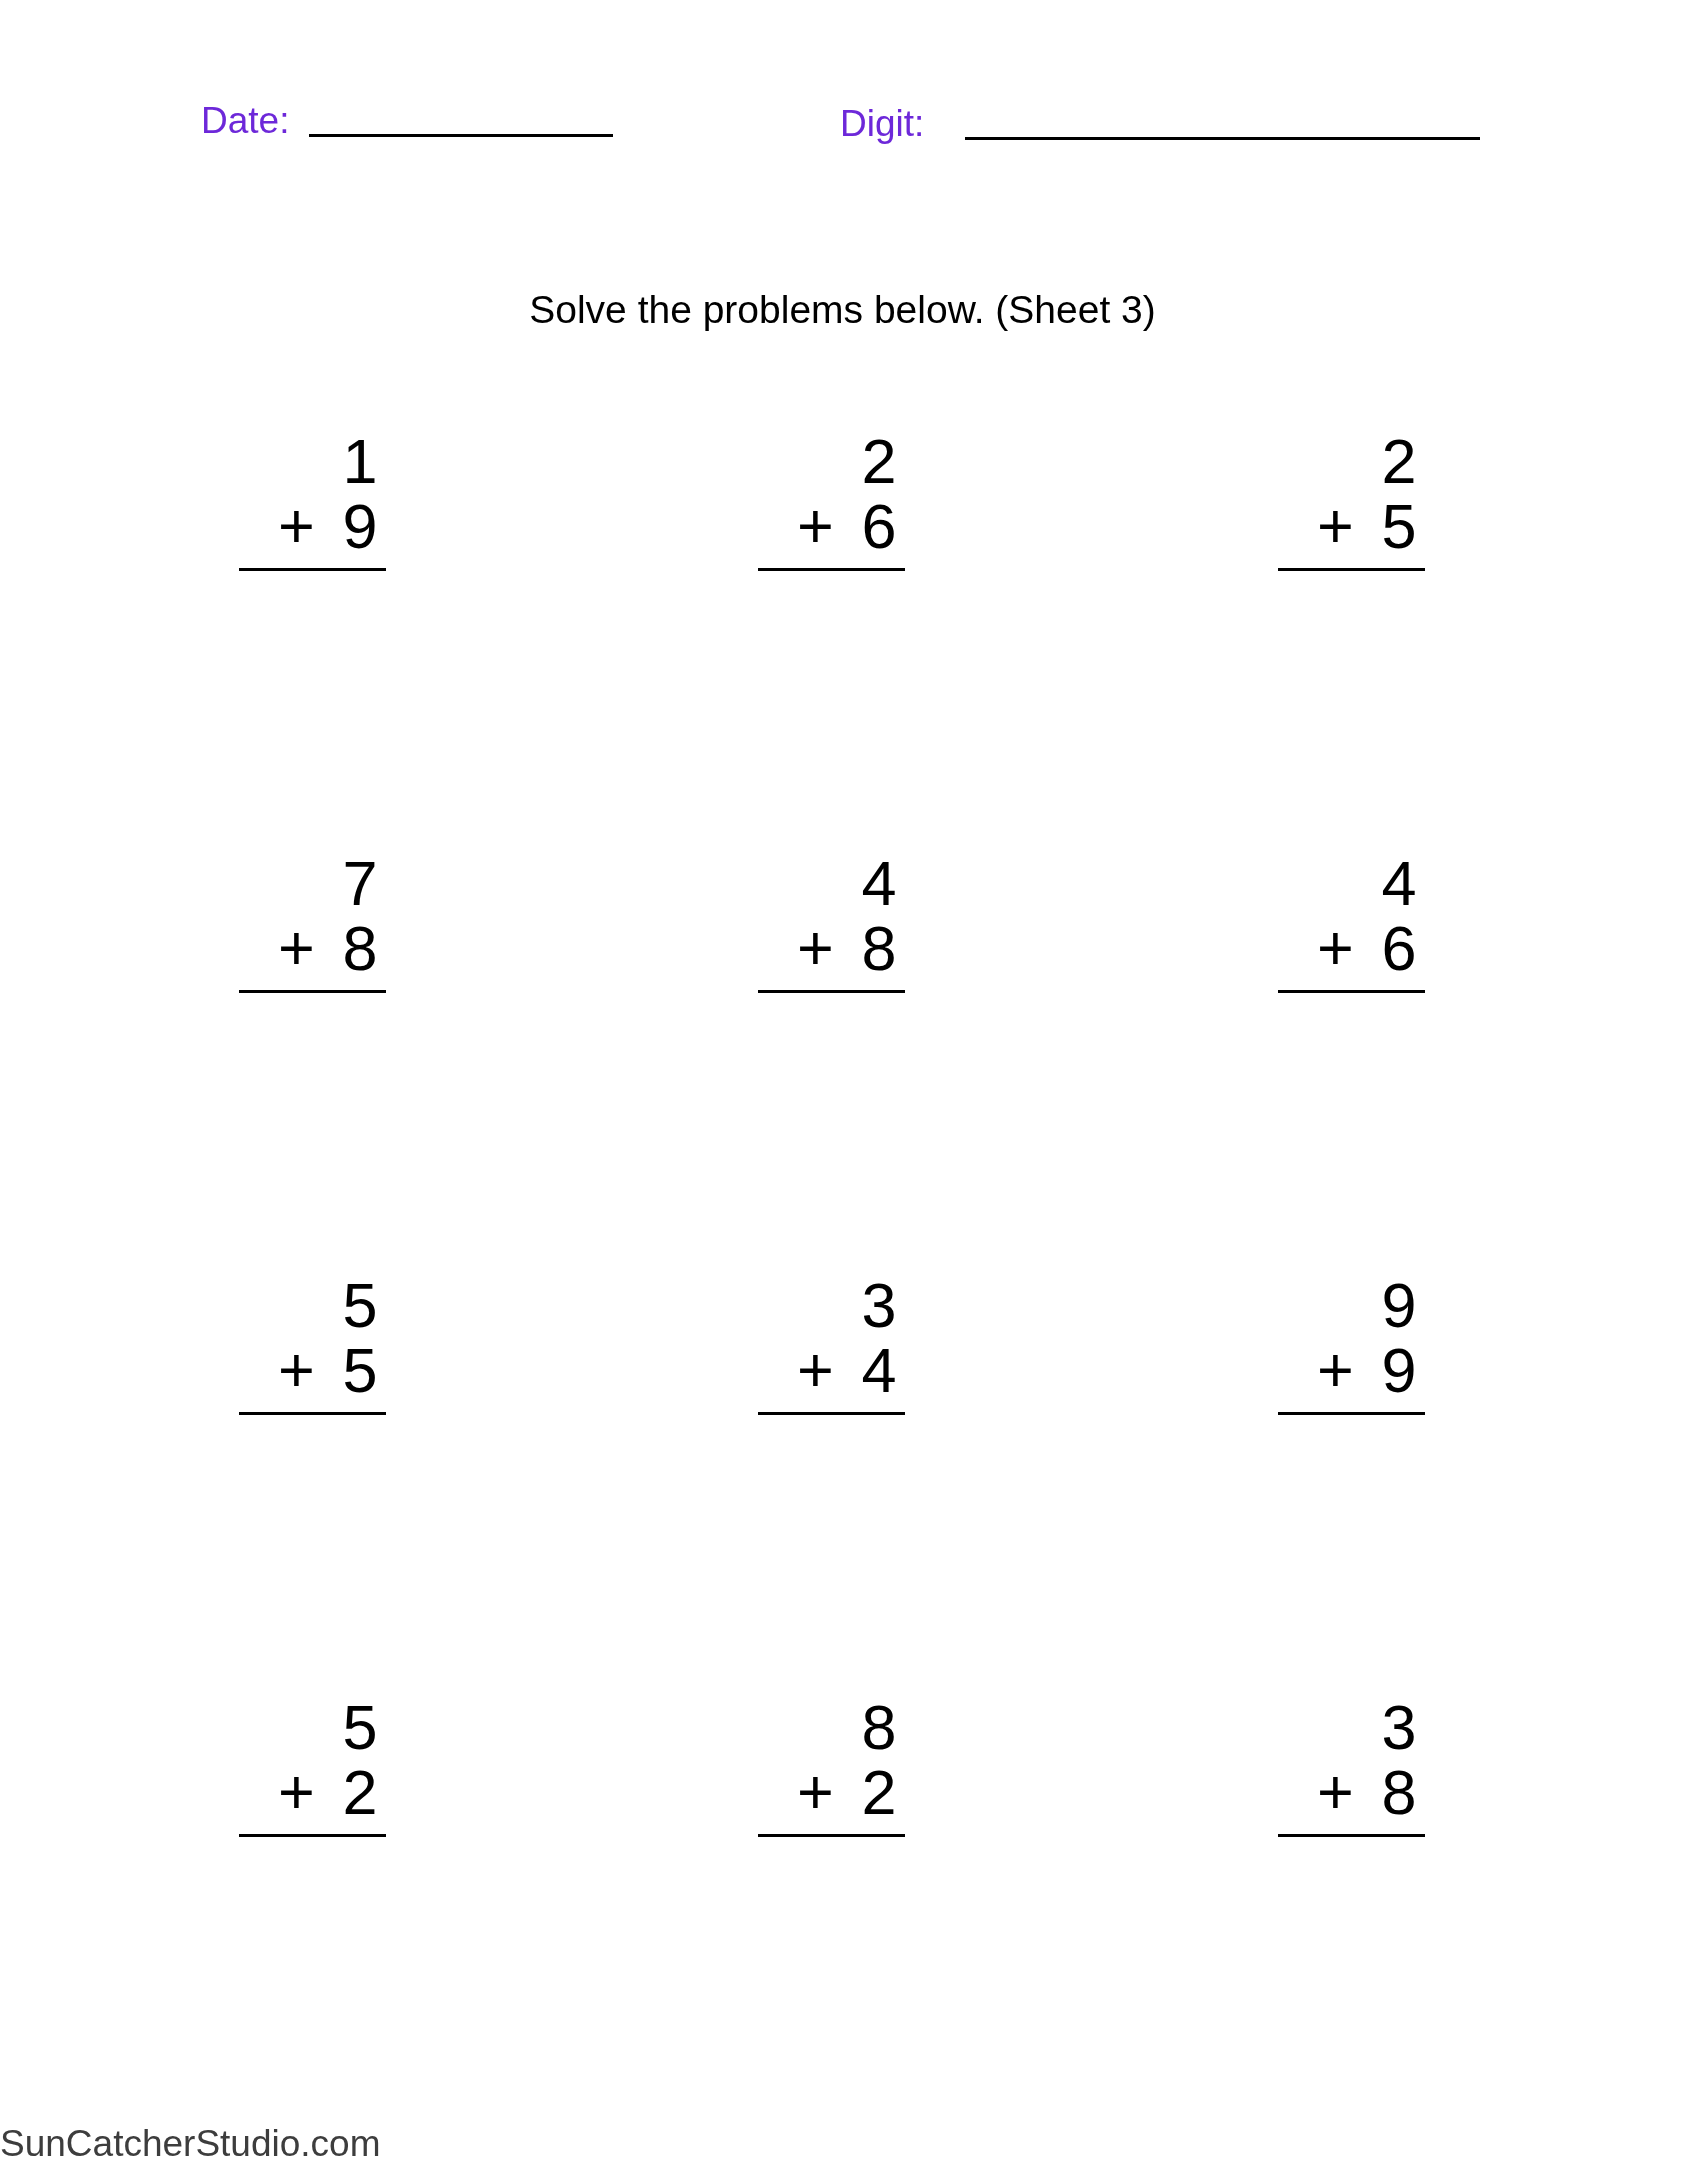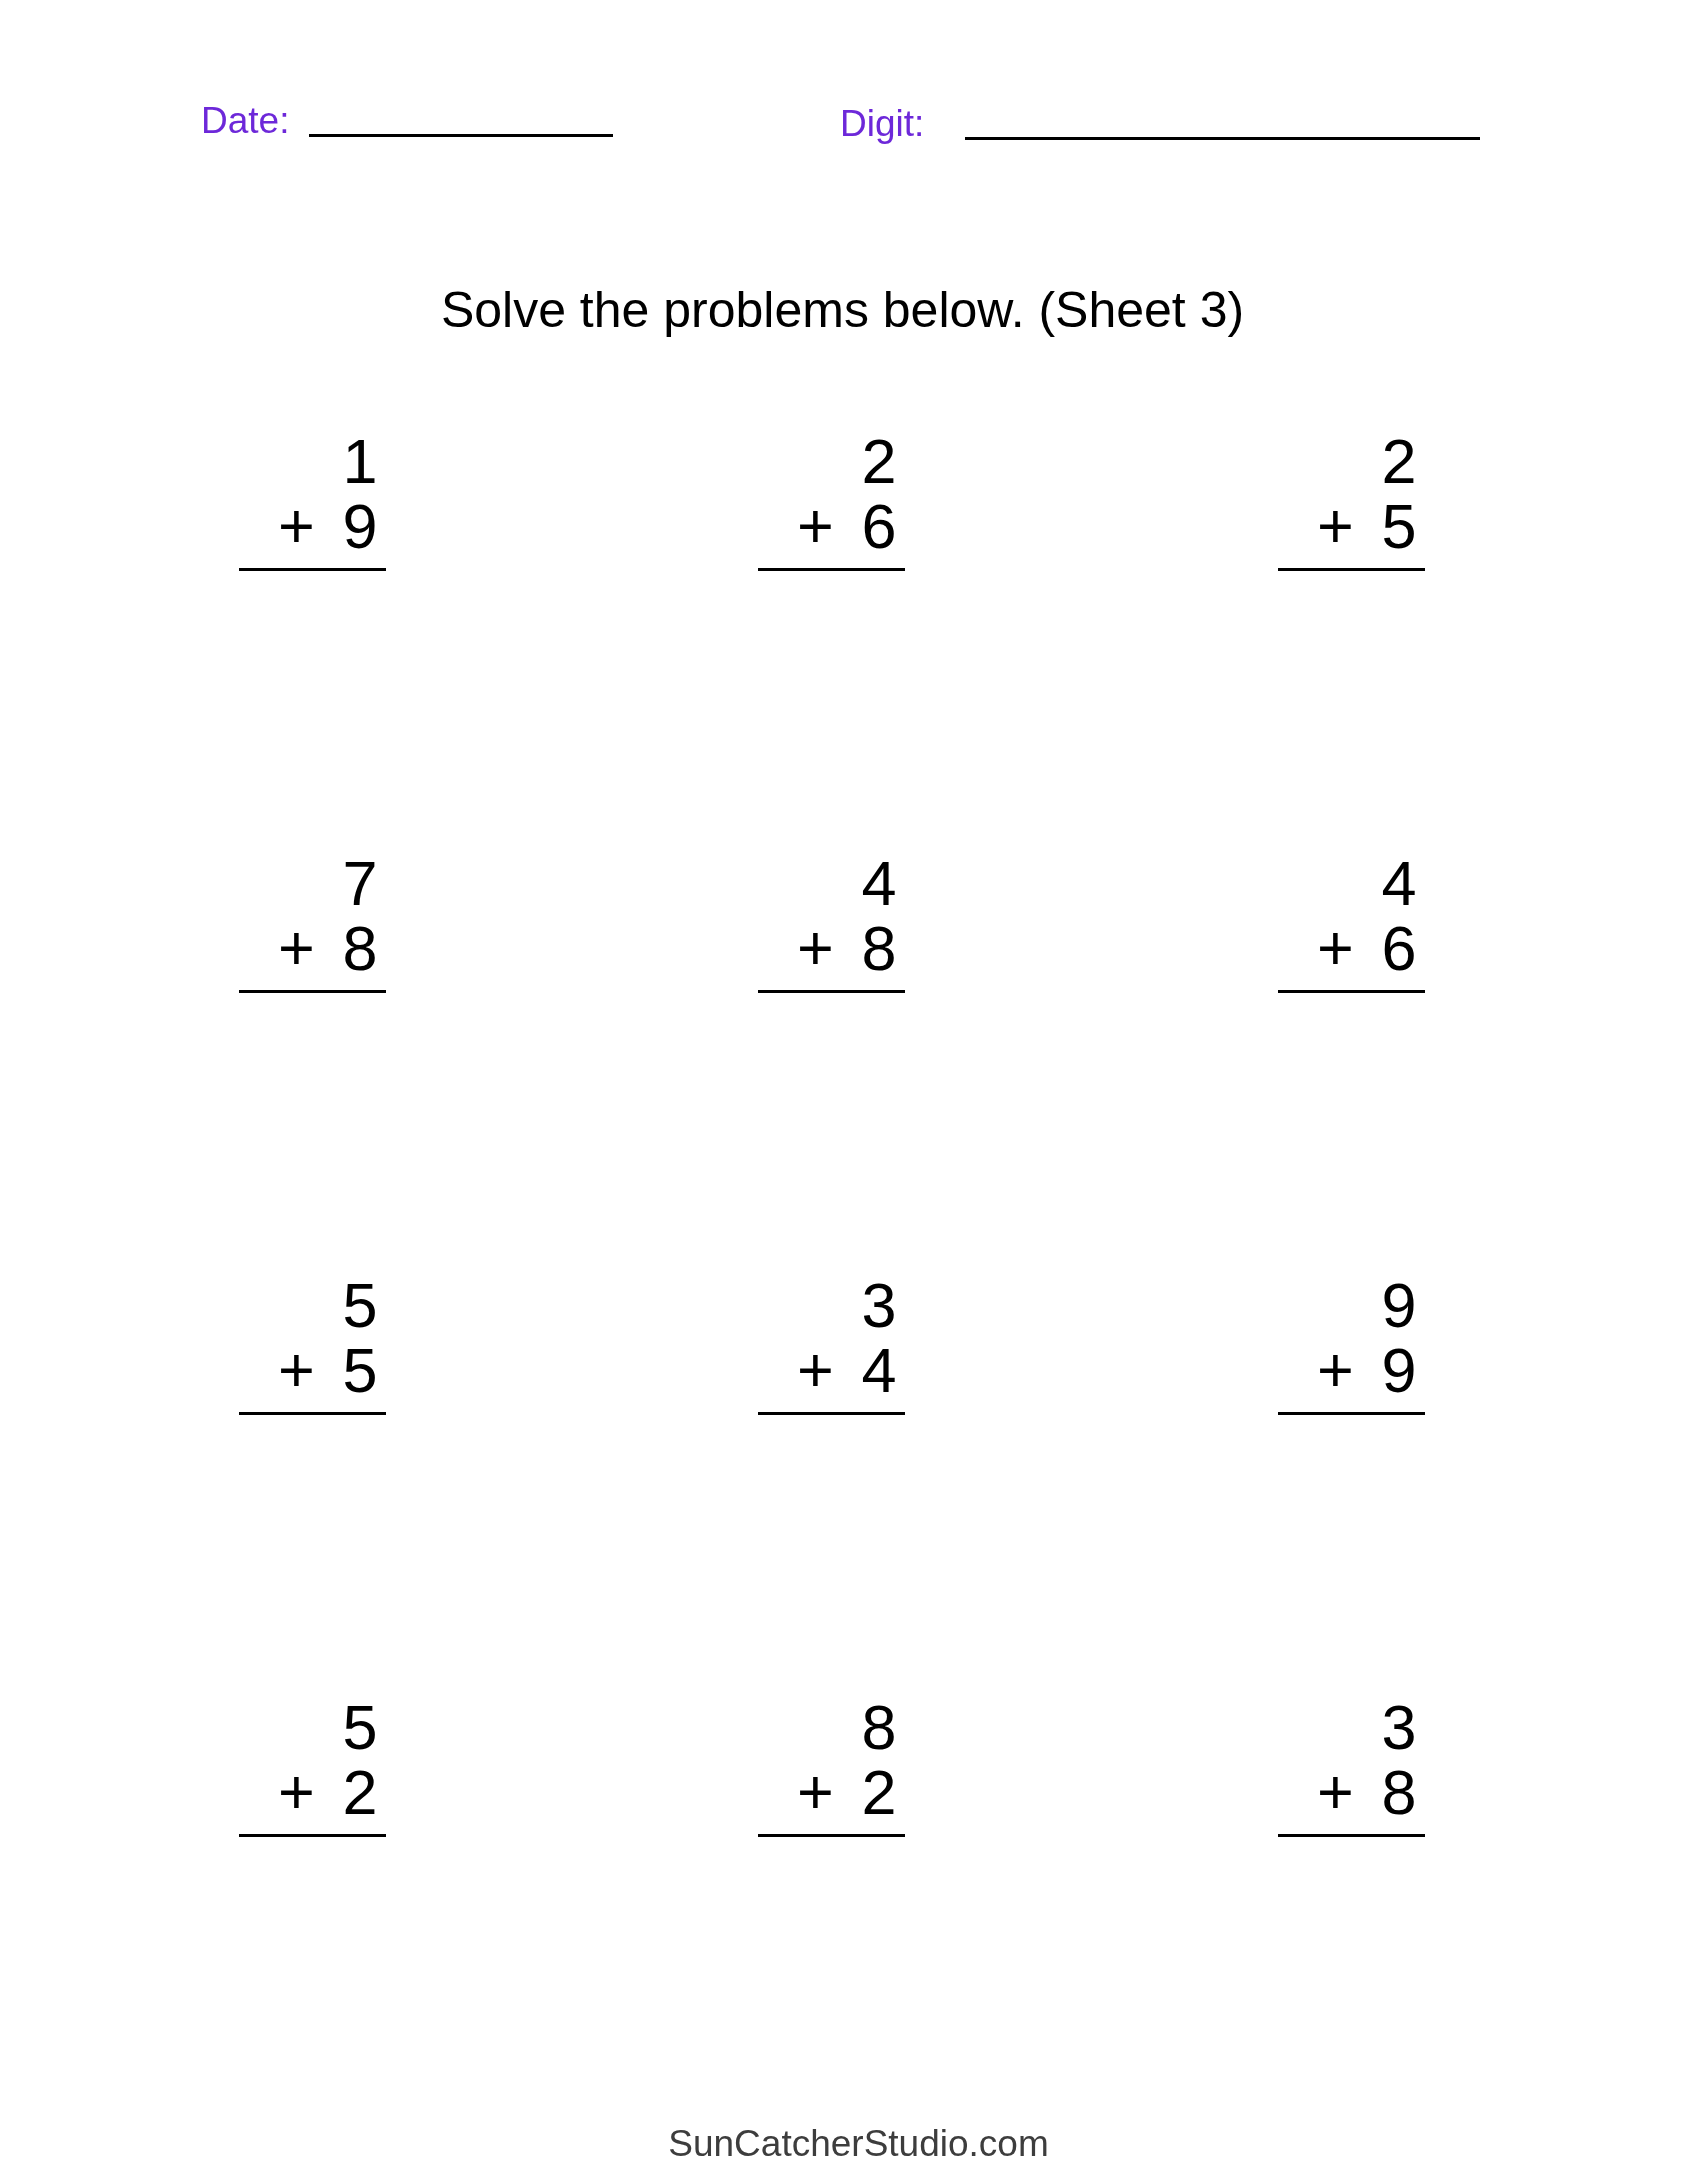--- a/index.html
+++ b/index.html
@@ -46,21 +46,21 @@
     line-height: 95px;
     font-weight: bold;
     letter-spacing: -2.6px;
     white-space: nowrap;
   }
   .subtitle {
     position: absolute;
     left: 0; right: 0;
     top: 288px;
     text-align: center;
-    font-size: 50px;
+    font-size: 39px;
     line-height: 44px;
     white-space: nowrap;
   }
 
   
   .problem {
     position: absolute;
     width: 147px;
     border-bottom: 3.4px solid #000000;
     padding-bottom: 8.5px;
@@ -83,26 +83,25 @@
   .row-0 { top: 429px; }
   .row-1 { top: 851px; }
   .row-2 { top: 1273px; }
   .row-3 { top: 1695px; }
 
   
   .footer {
     position: absolute;
     left: 0; right: 0;
     top: 2123px;
-    text-align: center;
+    text-align: left;
     font-size: 37px;
     line-height: 41px;
     color: #3d3d3d;
     white-space: nowrap;
-    margin-left: 32px;
   }
 </style>
 </head>
 <body>
 
 <div class="page">
 
   <span class="field-label date-label">Date:</span>
   <div class="write-line date-line"></div>
 

